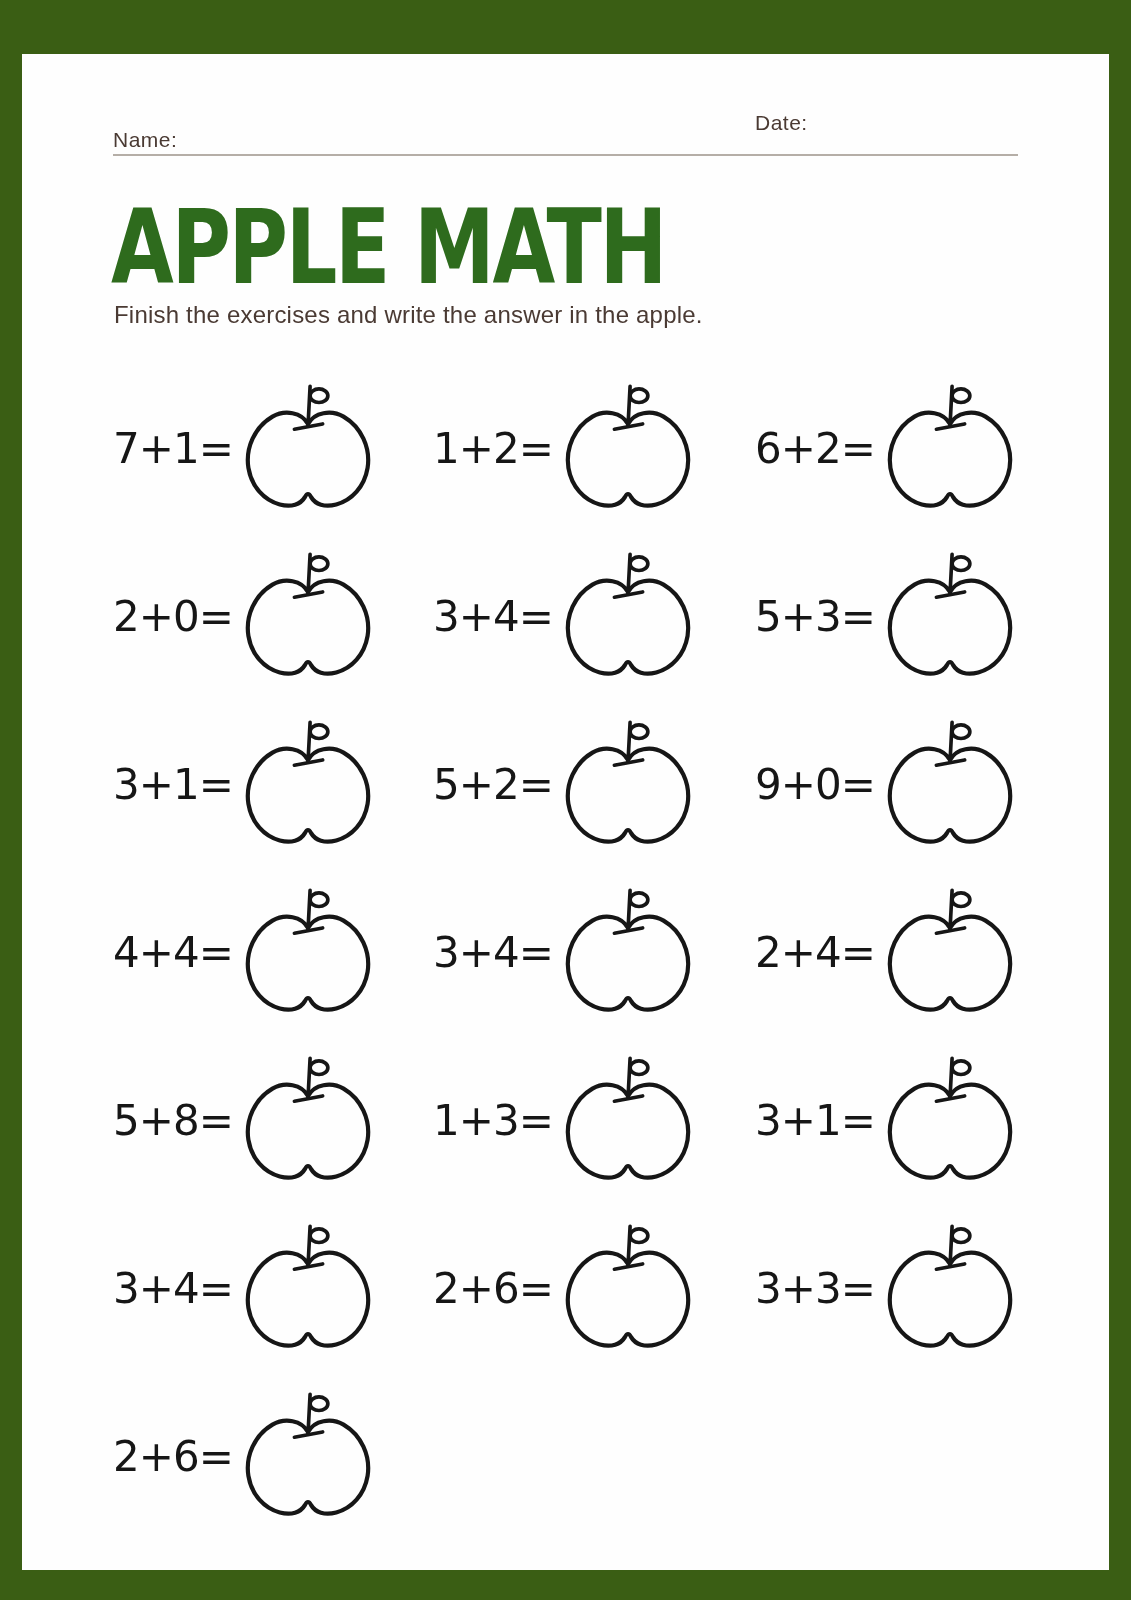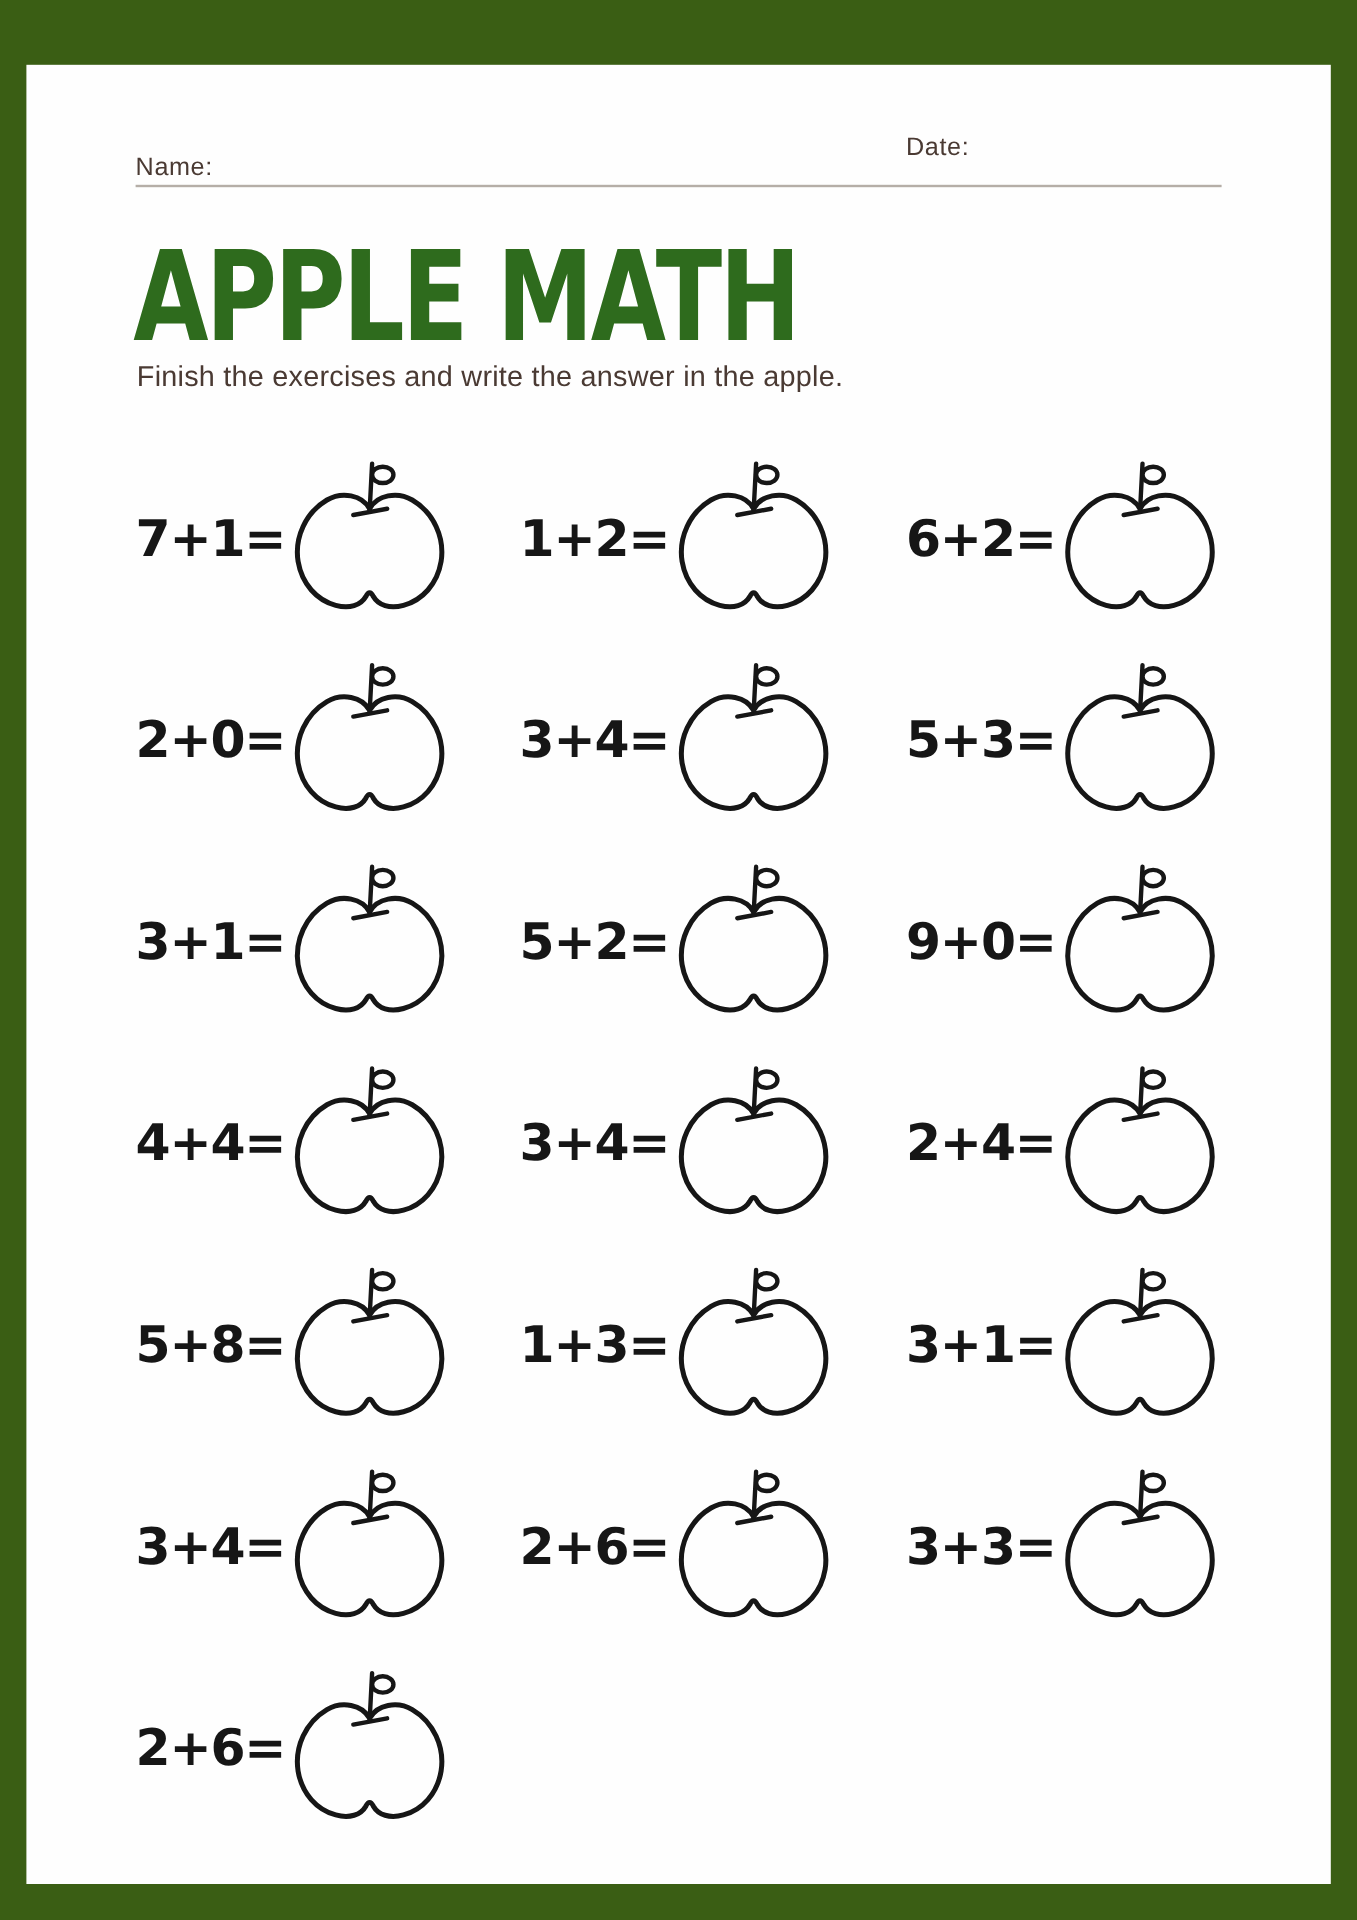--- a/index.html
+++ b/index.html
@@ -64,21 +64,21 @@
     display:grid;
     grid-template-columns:320px 322px 314px;
     grid-template-rows:repeat(7,168px);
   }
   .cell{
     display:flex;align-items:center;
   }
   .eq{
     flex:none;width:126px;
     font-family:"DejaVu Sans", sans-serif;
-    font-weight:700;
+    font-weight:400;
     font-size:42px;letter-spacing:-1px;
     color:var(--ink-black);
     white-space:nowrap;
   }
   .apple{
     flex:none;width:138px;height:138px;
     display:block;
   }
 </style>
 </head>

